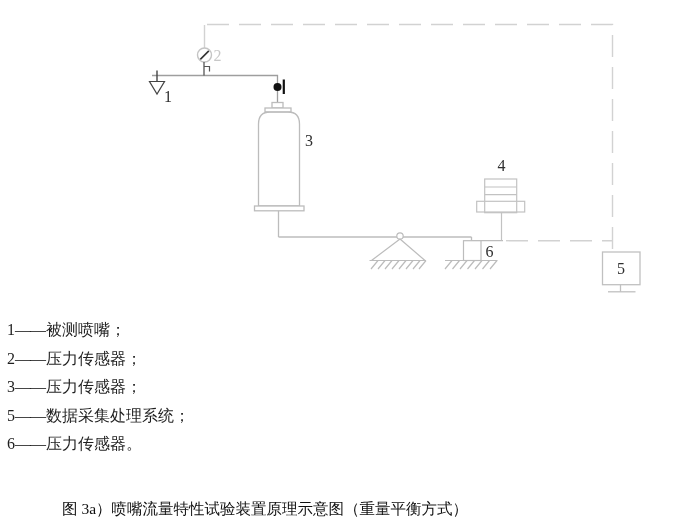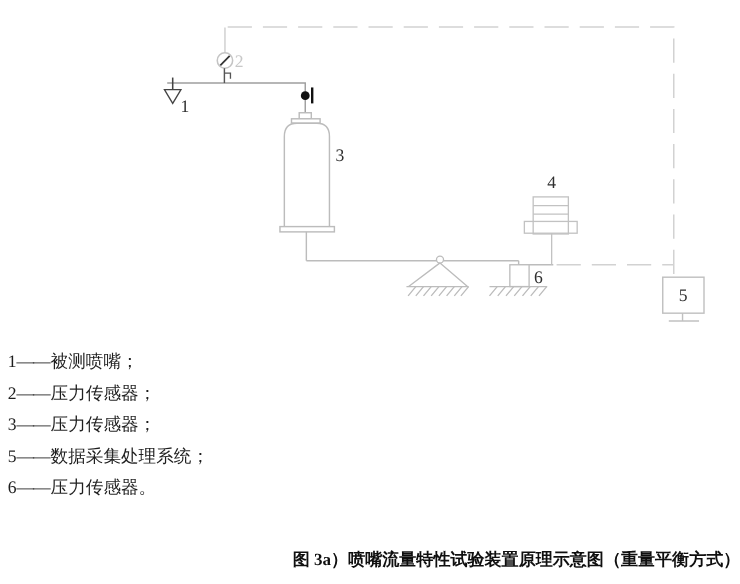--- a/index.html
+++ b/index.html
@@ -15,22 +15,22 @@
     position:absolute;left:7px;top:316px;
     font-size:16px;line-height:28.6px;
     color:#1e1e1e;white-space:nowrap;
   }
   .legend-row{height:28.6px;}
   .legend-num{display:inline-block;min-width:8px;}
   .legend-dash{letter-spacing:-1px;margin-right:1px;}
   .caption{
     position:absolute;left:0;right:0;top:499px;
     padding-left:62px;
-    text-align:right;
-    font-weight:bold;
+    text-align:left;
+    font-weight:normal;
     font-size:15.5px;
     color:#0f0f0f;
     white-space:nowrap;
   }
   svg text{font-family:"Liberation Serif","DejaVu Serif",serif;}
 </style>
 </head>
 <body>
 
 <div class="page">

